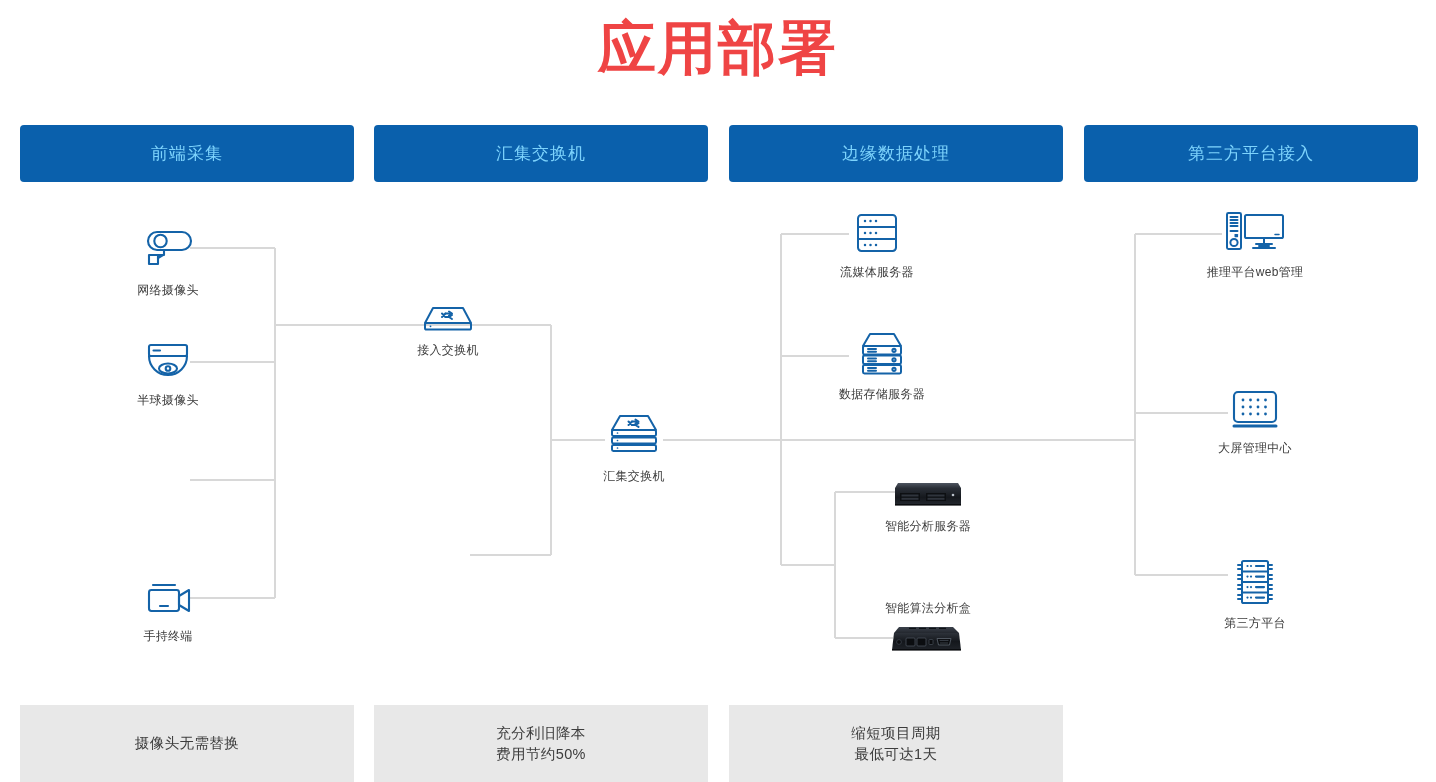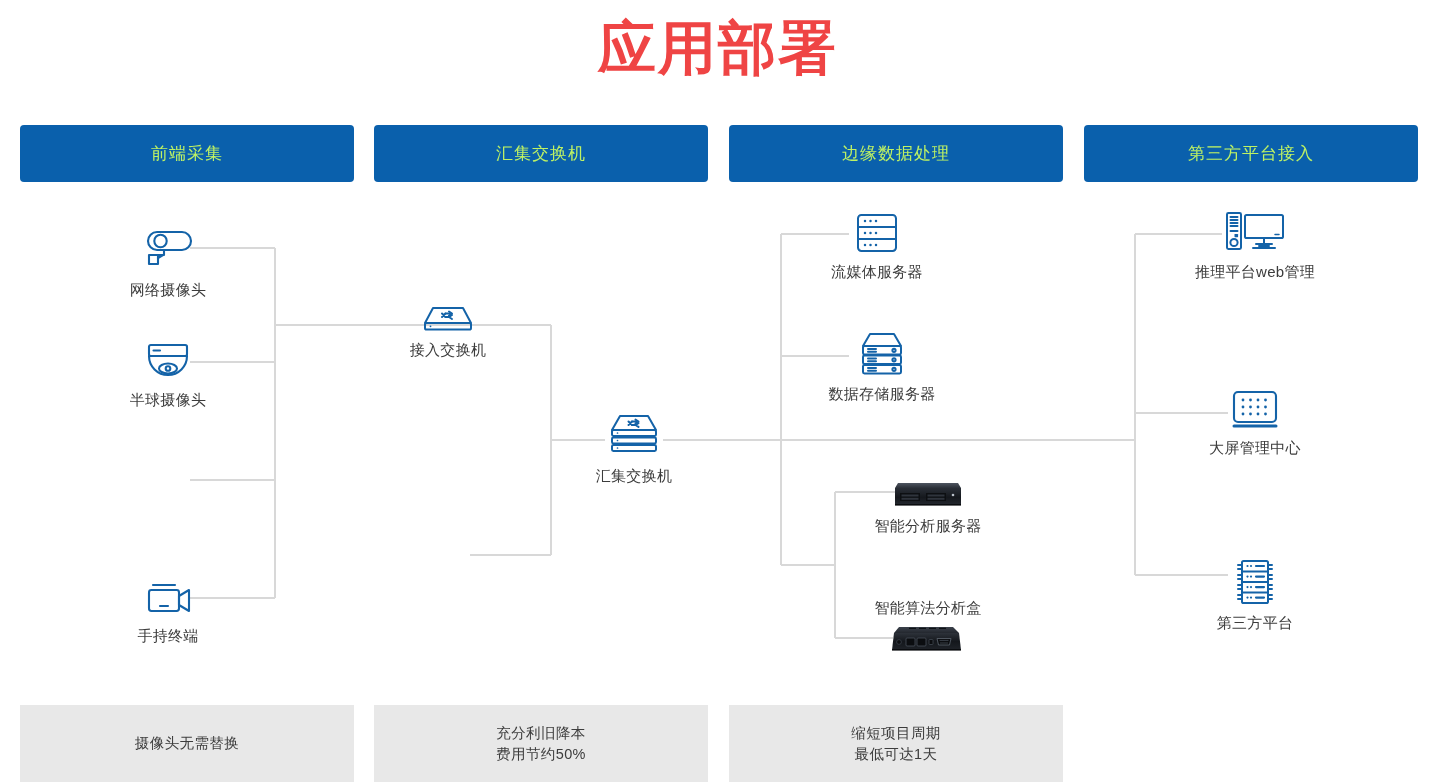--- a/index.html
+++ b/index.html
@@ -36,21 +36,21 @@
     white-space: nowrap;
   }
 
   
   .col-header {
     position: absolute;
     top: 125px;
     height: 57px;
     background: #0a60ac;
     border-radius: 4px;
-    color: #bef264;
+    color: #7dd3fc;
     font-size: 17px;
     line-height: 57px;
     text-align: center;
     letter-spacing: 1px;
     white-space: nowrap;
   }
   .col-header.c0 { left: 20px;   width: 334px; }
   .col-header.c1 { left: 374px;  width: 334px; }
   .col-header.c2 { left: 729px;  width: 334px; }
   .col-header.c3 { left: 1084px; width: 334px; }
@@ -71,21 +71,21 @@
     text-align: center;
     white-space: nowrap;
   }
   .node .ico {
     display: block;
     margin: 0 auto;
     line-height: 0;
   }
   .node .lbl {
     display: block;
-    font-size: 15px;
+    font-size: 12px;
     color: #3c3c3c;
     margin-top: 6px;
     letter-spacing: .3px;
     line-height: 20px;
   }
   .node.label-above .lbl { margin-top: 0; margin-bottom: 6px; }
 
   
   .benefit {
     position: absolute;

